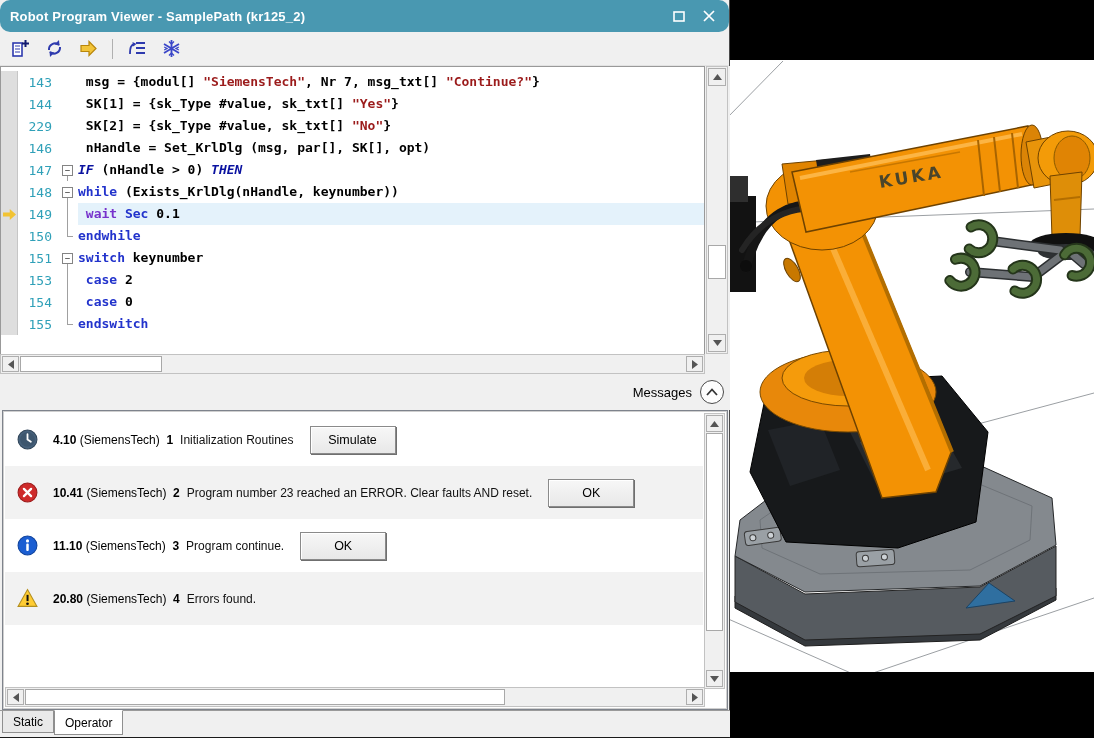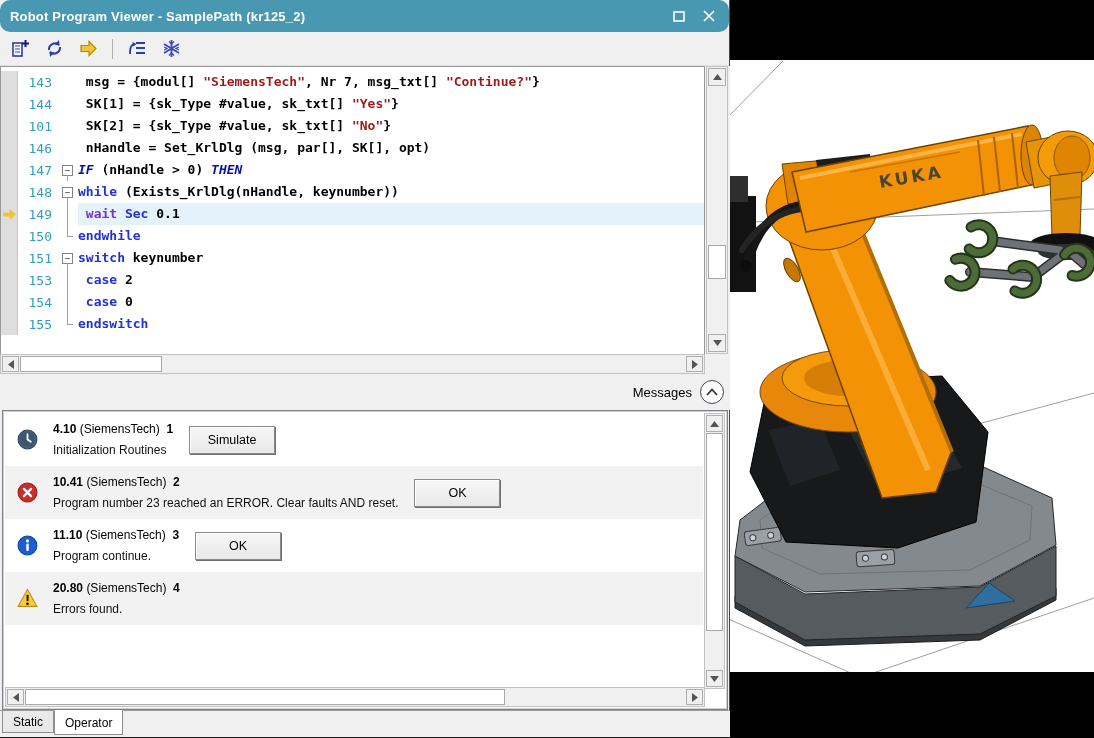--- a/index.html
+++ b/index.html
@@ -44,21 +44,21 @@
 
   
   .msg-header { position:absolute; left:0; top:374px; width:730px; height:36px; background:#f0f0f0; display:flex; align-items:center; justify-content:flex-end; gap:8px; padding-right:6px; }
   .msg-header .label { font-size:13px; color:#000; }
   .collapse-btn { width:24px; height:24px; border-radius:50%; border:1px solid #4a4a4a; background:#fdfdfd; display:flex; align-items:center; justify-content:center; }
   .msgframe { position:absolute; left:2px; top:410px; width:726px; height:300px; background:#fff; border:1px solid #7e838c; box-shadow:inset 0 0 0 1px #cfcfcf; }
   .msg-rows { position:absolute; left:2px; top:2px; width:698px; height:274px; overflow:hidden; }
   .msg-row { height:53px; display:flex; align-items:center; padding-left:12px; }
   .msg-row.alt { background:#f2f2f2; }
   .msg-icon { width:21px; height:21px; flex:0 0 21px; margin-right:15px; }
-  .msg-texts { display:flex; flex-direction:column; gap:7px; }
+  .msg-texts { display:flex; flex-direction:row; gap:7px; }
   .msg-line1 { font-size:12px; color:#000; }
   .msg-line1 .b { font-weight:700; }
   .msg-line2 { font-size:12px; color:#111; }
   .msg-buttons { display:flex; gap:9px; margin-left:16px;border-radius:6px; }
   .msg-btn { height:28px; background:linear-gradient(#f7f7f7,#e8e8e8); border:1px solid #8a8a8a; box-shadow:1px 1px 0 #6f6f6f, inset 1px 1px 0 #ffffff; font-size:12.5px; color:#000; padding:0 8px; display:flex; align-items:center; justify-content:center; }
 
   
   .tabstrip { position:absolute; left:0; top:710px; width:730px; height:27px; background:#f0f0f0; border-top:1px solid #9a9a9a; display:flex; align-items:flex-start; padding-left:2px; }
   .tab { height:22px; padding:0 10px; font-size:12px; display:flex; align-items:center; background:#e9e9e9; border:1px solid #8f8f8f; border-top:none; color:#000; }
   .tab.active { background:#fff; height:25px; margin-top:-1px; border-top:1px solid #fff; z-index:2; }
@@ -126,21 +126,21 @@
           <path d="M3.2 9 L6 10.5 L3.2 12 M17.8 9 L15 10.5 L17.8 12" stroke-width="1.3"></path>
         </svg>
       </span>
     </div>
 
     <div class="codepanel">
       <div class="codeview">
         <div class="code-rows" id="code-rows">
             <div class="code-line"><span class="cl-margin"></span><span class="cl-num">143</span><span class="cl-fold"></span><span class="cl-text"> <span class="tk-p">msg = {modul[] </span><span class="tk-s">"SiemensTech"</span><span class="tk-p">, Nr 7, msg_txt[] </span><span class="tk-s">"Continue?"</span><span class="tk-p">}</span></span></div>
             <div class="code-line"><span class="cl-margin"></span><span class="cl-num">144</span><span class="cl-fold"></span><span class="cl-text"> <span class="tk-p">SK[1] = {sk_Type #value, sk_txt[] </span><span class="tk-s">"Yes"</span><span class="tk-p">}</span></span></div>
-            <div class="code-line"><span class="cl-margin"></span><span class="cl-num">101</span><span class="cl-fold"></span><span class="cl-text"> <span class="tk-p">SK[2] = {sk_Type #value, sk_txt[] </span><span class="tk-s">"No"</span><span class="tk-p">}</span></span></div>
+            <div class="code-line"><span class="cl-margin"></span><span class="cl-num">229</span><span class="cl-fold"></span><span class="cl-text"> <span class="tk-p">SK[2] = {sk_Type #value, sk_txt[] </span><span class="tk-s">"No"</span><span class="tk-p">}</span></span></div>
             <div class="code-line"><span class="cl-margin"></span><span class="cl-num">146</span><span class="cl-fold"></span><span class="cl-text"> <span class="tk-p">nHandle = Set_KrlDlg (msg, par[], SK[], opt)</span></span></div>
             <div class="code-line"><span class="cl-margin"></span><span class="cl-num">147</span><span class="cl-fold"><span class="fline" style="top:17px;height:5px;"></span><span class="fbox">−</span></span><span class="cl-text"><span class="tk-kb">IF</span><span class="tk-p"> (nHandle &gt; 0) </span><span class="tk-kb">THEN</span></span></div>
             <div class="code-line"><span class="cl-margin"></span><span class="cl-num">148</span><span class="cl-fold"><span class="fline" style="top:17px;height:5px;"></span><span class="fbox">−</span></span><span class="cl-text"><span class="tk-k">while</span><span class="tk-p"> (Exists_KrlDlg(nHandle, keynumber))</span></span></div>
             <div class="code-line current"><span class="cl-margin"></span><span class="cl-num">149</span><span class="cl-fold"><span class="fline"></span></span><span class="cl-text"> <span class="tk-kw">wait</span><span class="tk-p"> </span><span class="tk-k">Sec</span><span class="tk-p"> 0.1</span></span></div>
             <div class="code-line"><span class="cl-margin"></span><span class="cl-num">150</span><span class="cl-fold"><span class="fline half"></span><span class="ftick"></span></span><span class="cl-text"><span class="tk-k">endwhile</span></span></div>
             <div class="code-line"><span class="cl-margin"></span><span class="cl-num">151</span><span class="cl-fold"><span class="fline" style="top:17px;height:5px;"></span><span class="fbox">−</span></span><span class="cl-text"><span class="tk-k">switch</span><span class="tk-p"> keynumber</span></span></div>
             <div class="code-line"><span class="cl-margin"></span><span class="cl-num">153</span><span class="cl-fold"><span class="fline"></span></span><span class="cl-text"> <span class="tk-k">case</span><span class="tk-p"> 2</span></span></div>
             <div class="code-line"><span class="cl-margin"></span><span class="cl-num">154</span><span class="cl-fold"><span class="fline"></span></span><span class="cl-text"> <span class="tk-k">case</span><span class="tk-p"> 0</span></span></div>
             <div class="code-line"><span class="cl-margin"></span><span class="cl-num">155</span><span class="cl-fold"><span class="fline half"></span><span class="ftick"></span></span><span class="cl-text"><span class="tk-k">endswitch</span></span></div>
           </div>

